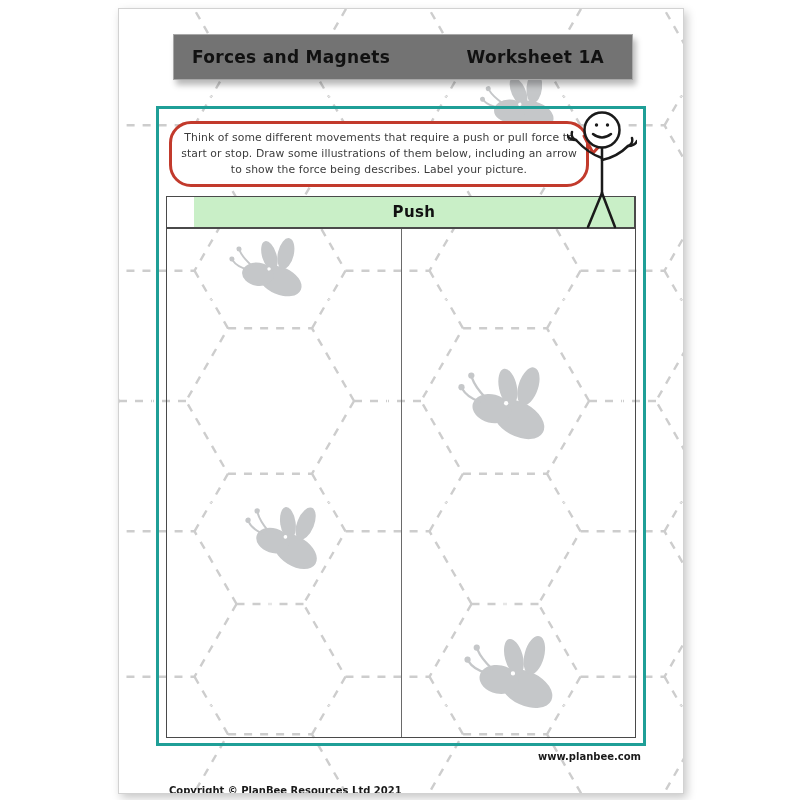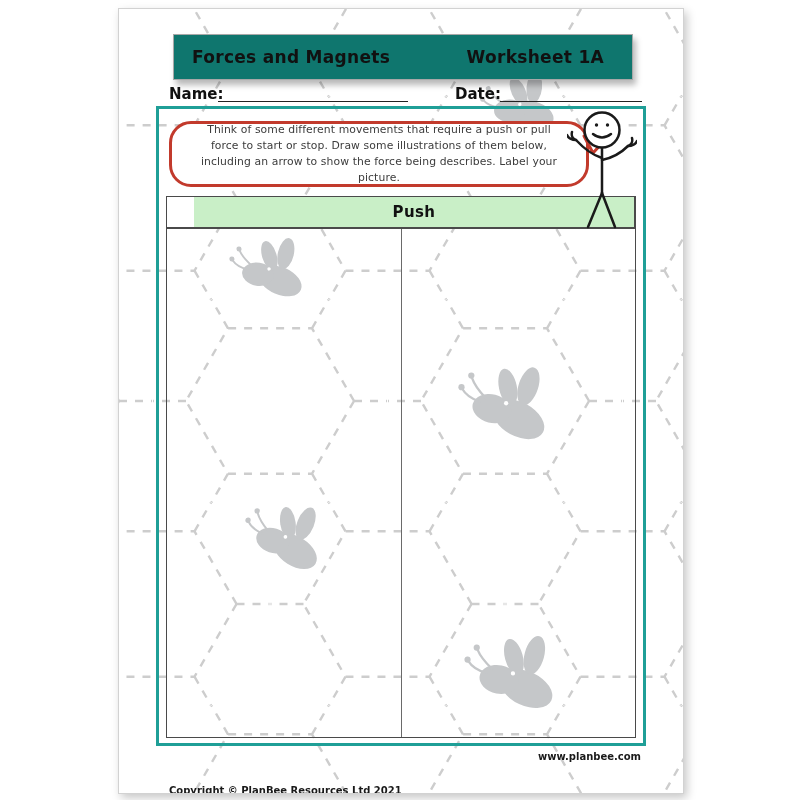--- a/index.html
+++ b/index.html
@@ -10,21 +10,21 @@
   .page{
     position:absolute;left:118px;top:8px;width:564px;height:784px;
     background:#ffffff;border:1px solid #d2d2d2;
     box-shadow:3px 4px 9px rgba(0,0,0,0.22);
     overflow:hidden;
   }
   #hexlayer{position:absolute;left:0;top:0;width:564px;height:784px;z-index:0;}
   
   .titlebox{
     position:absolute;left:54px;top:25px;width:458px;height:44px;z-index:2;
-    background:#0f766e;border:1px solid #a8a8a8;
+    background:#737373;border:1px solid #a8a8a8;
     box-shadow:3px 5px 6px rgba(0,0,0,0.28);
     display:flex;align-items:center;justify-content:space-between;
   }
   .titlebox .subject{font-weight:bold;font-size:17px;color:#111;padding-left:18px;letter-spacing:.3px;}
   .titlebox .wsname{font-weight:bold;font-size:17px;color:#111;padding-right:28px;letter-spacing:.3px;}
   
   .namerow{position:absolute;left:0;top:76px;width:564px;height:20px;z-index:2;font-weight:bold;font-size:15px;color:#111;}
   .namerow .lbl{position:absolute;top:0;}
   .name-label{left:50px;}
   .date-label{left:336px;}
@@ -37,21 +37,21 @@
     border:3.5px solid #1f9f97;box-sizing:border-box;pointer-events:none;
   }
   
   .bubble{
     position:absolute;left:50px;top:112px;width:420px;height:66px;z-index:3;
     background:#ffffff;border:3.5px solid #c23a2c;border-radius:22px;box-sizing:border-box;
     display:flex;align-items:center;justify-content:center;
   }
   .bubble-text{
     font-size:10.8px;line-height:1.5;color:#3c3c3c;text-align:center;
-    padding:2px 20px;letter-spacing:.1px;
+    padding:2px 4px;letter-spacing:.1px;
   }
   .bubble-tail{position:absolute;left:462px;top:117px;z-index:3;}
   .stickman{position:absolute;left:448px;top:100px;z-index:4;}
   
   .sorttable{
     position:absolute;left:47px;top:187px;width:470px;height:542px;z-index:2;
     border:1.6px solid #4a4a4a;box-sizing:border-box;display:flex;flex-direction:column;
   }
   .thead{display:flex;height:30px;border-bottom:2px solid #4a4a4a;}
   .th{flex:1;display:flex;align-items:center;justify-content:center;
@@ -99,26 +99,20 @@
 
   <svg id="hexlayer" viewBox="0 0 564 784">
       <path d="M0.0 -14.0L-42.0 58.7L-126.0 58.7L-168.0 -14.0L-126.0 -86.7L-42.0 -86.7ZM0.0 -14.0L33.0 -14.0M-42.0 58.7L-25.5 87.3M-126.0 58.7L-142.5 87.3M-168.0 -14.0L-201.0 -14.0M-126.0 -86.7L-142.5 -115.3M-42.0 -86.7L-25.5 -115.3M235.0 -14.0L193.0 58.7L109.0 58.7L67.0 -14.0L109.0 -86.7L193.0 -86.7ZM235.0 -14.0L268.0 -14.0M193.0 58.7L209.5 87.3M109.0 58.7L92.5 87.3M67.0 -14.0L34.0 -14.0M109.0 -86.7L92.5 -115.3M193.0 -86.7L209.5 -115.3M470.0 -14.0L428.0 58.7L344.0 58.7L302.0 -14.0L344.0 -86.7L428.0 -86.7ZM470.0 -14.0L503.0 -14.0M428.0 58.7L444.5 87.3M344.0 58.7L327.5 87.3M302.0 -14.0L269.0 -14.0M344.0 -86.7L327.5 -115.3M428.0 -86.7L444.5 -115.3M705.0 -14.0L663.0 58.7L579.0 58.7L537.0 -14.0L579.0 -86.7L663.0 -86.7ZM705.0 -14.0L738.0 -14.0M663.0 58.7L679.5 87.3M579.0 58.7L562.5 87.3M537.0 -14.0L504.0 -14.0M579.0 -86.7L562.5 -115.3M663.0 -86.7L679.5 -115.3M117.5 189.0L75.5 261.7L-8.5 261.7L-50.5 189.0L-8.5 116.3L75.5 116.3ZM117.5 189.0L150.5 189.0M75.5 261.7L92.0 290.3M-8.5 261.7L-25.0 290.3M-50.5 189.0L-83.5 189.0M-8.5 116.3L-25.0 87.7M75.5 116.3L92.0 87.7M352.5 189.0L310.5 261.7L226.5 261.7L184.5 189.0L226.5 116.3L310.5 116.3ZM352.5 189.0L385.5 189.0M310.5 261.7L327.0 290.3M226.5 261.7L210.0 290.3M184.5 189.0L151.5 189.0M226.5 116.3L210.0 87.7M310.5 116.3L327.0 87.7M587.5 189.0L545.5 261.7L461.5 261.7L419.5 189.0L461.5 116.3L545.5 116.3ZM587.5 189.0L620.5 189.0M545.5 261.7L562.0 290.3M461.5 261.7L445.0 290.3M419.5 189.0L386.5 189.0M461.5 116.3L445.0 87.7M545.5 116.3L562.0 87.7M0.0 392.0L-42.0 464.7L-126.0 464.7L-168.0 392.0L-126.0 319.3L-42.0 319.3ZM0.0 392.0L33.0 392.0M-42.0 464.7L-25.5 493.3M-126.0 464.7L-142.5 493.3M-168.0 392.0L-201.0 392.0M-126.0 319.3L-142.5 290.7M-42.0 319.3L-25.5 290.7M235.0 392.0L193.0 464.7L109.0 464.7L67.0 392.0L109.0 319.3L193.0 319.3ZM235.0 392.0L268.0 392.0M193.0 464.7L209.5 493.3M109.0 464.7L92.5 493.3M67.0 392.0L34.0 392.0M109.0 319.3L92.5 290.7M193.0 319.3L209.5 290.7M470.0 392.0L428.0 464.7L344.0 464.7L302.0 392.0L344.0 319.3L428.0 319.3ZM470.0 392.0L503.0 392.0M428.0 464.7L444.5 493.3M344.0 464.7L327.5 493.3M302.0 392.0L269.0 392.0M344.0 319.3L327.5 290.7M428.0 319.3L444.5 290.7M705.0 392.0L663.0 464.7L579.0 464.7L537.0 392.0L579.0 319.3L663.0 319.3ZM705.0 392.0L738.0 392.0M663.0 464.7L679.5 493.3M579.0 464.7L562.5 493.3M537.0 392.0L504.0 392.0M579.0 319.3L562.5 290.7M663.0 319.3L679.5 290.7M117.5 595.0L75.5 667.7L-8.5 667.7L-50.5 595.0L-8.5 522.3L75.5 522.3ZM117.5 595.0L150.5 595.0M75.5 667.7L92.0 696.3M-8.5 667.7L-25.0 696.3M-50.5 595.0L-83.5 595.0M-8.5 522.3L-25.0 493.7M75.5 522.3L92.0 493.7M352.5 595.0L310.5 667.7L226.5 667.7L184.5 595.0L226.5 522.3L310.5 522.3ZM352.5 595.0L385.5 595.0M310.5 667.7L327.0 696.3M226.5 667.7L210.0 696.3M184.5 595.0L151.5 595.0M226.5 522.3L210.0 493.7M310.5 522.3L327.0 493.7M587.5 595.0L545.5 667.7L461.5 667.7L419.5 595.0L461.5 522.3L545.5 522.3ZM587.5 595.0L620.5 595.0M545.5 667.7L562.0 696.3M461.5 667.7L445.0 696.3M419.5 595.0L386.5 595.0M461.5 522.3L445.0 493.7M545.5 522.3L562.0 493.7M0.0 798.0L-42.0 870.7L-126.0 870.7L-168.0 798.0L-126.0 725.3L-42.0 725.3ZM0.0 798.0L33.0 798.0M-42.0 870.7L-25.5 899.3M-126.0 870.7L-142.5 899.3M-168.0 798.0L-201.0 798.0M-126.0 725.3L-142.5 696.7M-42.0 725.3L-25.5 696.7M235.0 798.0L193.0 870.7L109.0 870.7L67.0 798.0L109.0 725.3L193.0 725.3ZM235.0 798.0L268.0 798.0M193.0 870.7L209.5 899.3M109.0 870.7L92.5 899.3M67.0 798.0L34.0 798.0M109.0 725.3L92.5 696.7M193.0 725.3L209.5 696.7M470.0 798.0L428.0 870.7L344.0 870.7L302.0 798.0L344.0 725.3L428.0 725.3ZM470.0 798.0L503.0 798.0M428.0 870.7L444.5 899.3M344.0 870.7L327.5 899.3M302.0 798.0L269.0 798.0M344.0 725.3L327.5 696.7M428.0 725.3L444.5 696.7M705.0 798.0L663.0 870.7L579.0 870.7L537.0 798.0L579.0 725.3L663.0 725.3ZM705.0 798.0L738.0 798.0M663.0 870.7L679.5 899.3M579.0 870.7L562.5 899.3M537.0 798.0L504.0 798.0M579.0 725.3L562.5 696.7M663.0 725.3L679.5 696.7" fill="none" stroke="#cdcdcd" stroke-width="2.4" stroke-dasharray="8 8"></path>
     </svg>
 
   <div class="titlebox">
     <div class="subject">Forces and Magnets</div>
     <div class="wsname">Worksheet 1A</div>
   </div>
 
-  <div class="namerow">
-    <span class="lbl name-label">Name:</span>
-    <span class="writeline name-line"></span>
-    <span class="lbl date-label">Date:</span>
-    <span class="writeline date-line"></span>
-  </div>
 
   <svg class="bee bee1" viewBox="0 0 130 95">
       <use href="#bee-shape"></use>
     </svg>
 
   <div class="frame"></div>
 
   <div class="bubble">
     <div class="bubble-text">Think of some different movements that require a push or pull force to start or stop. Draw some illustrations of them below, including an arrow to show the force being describes. Label your picture.</div>
   </div>

